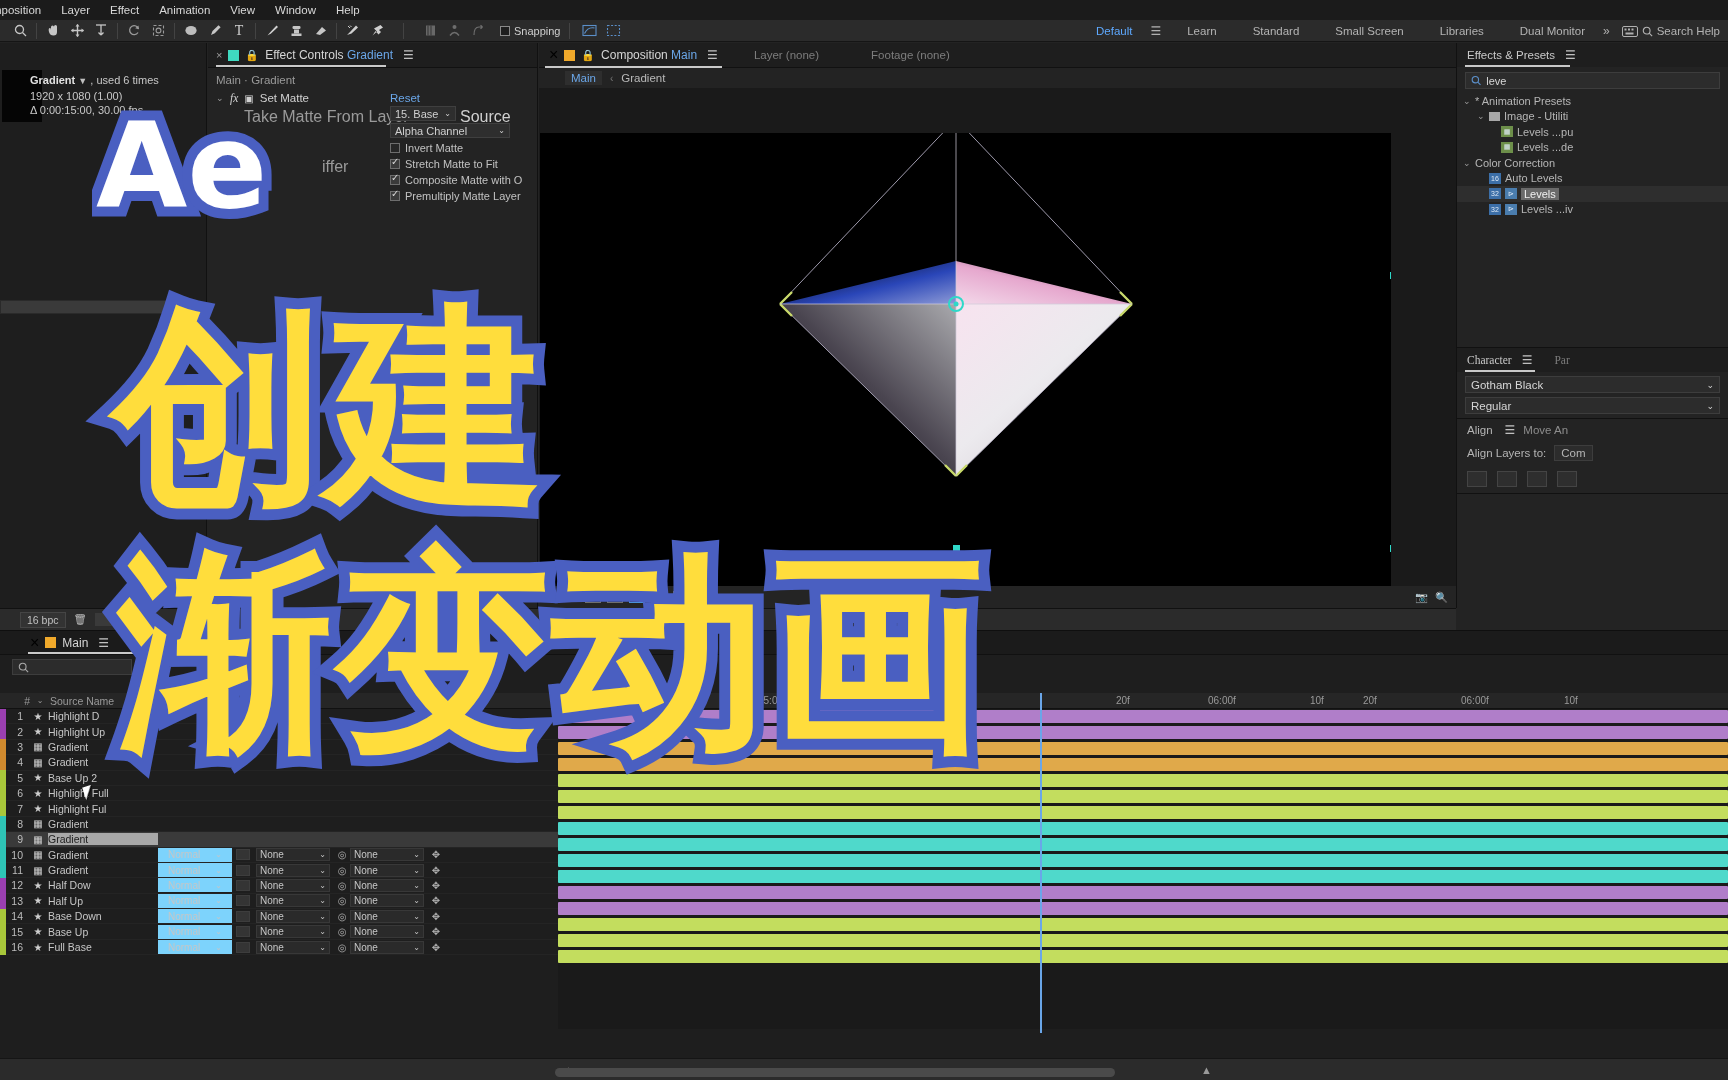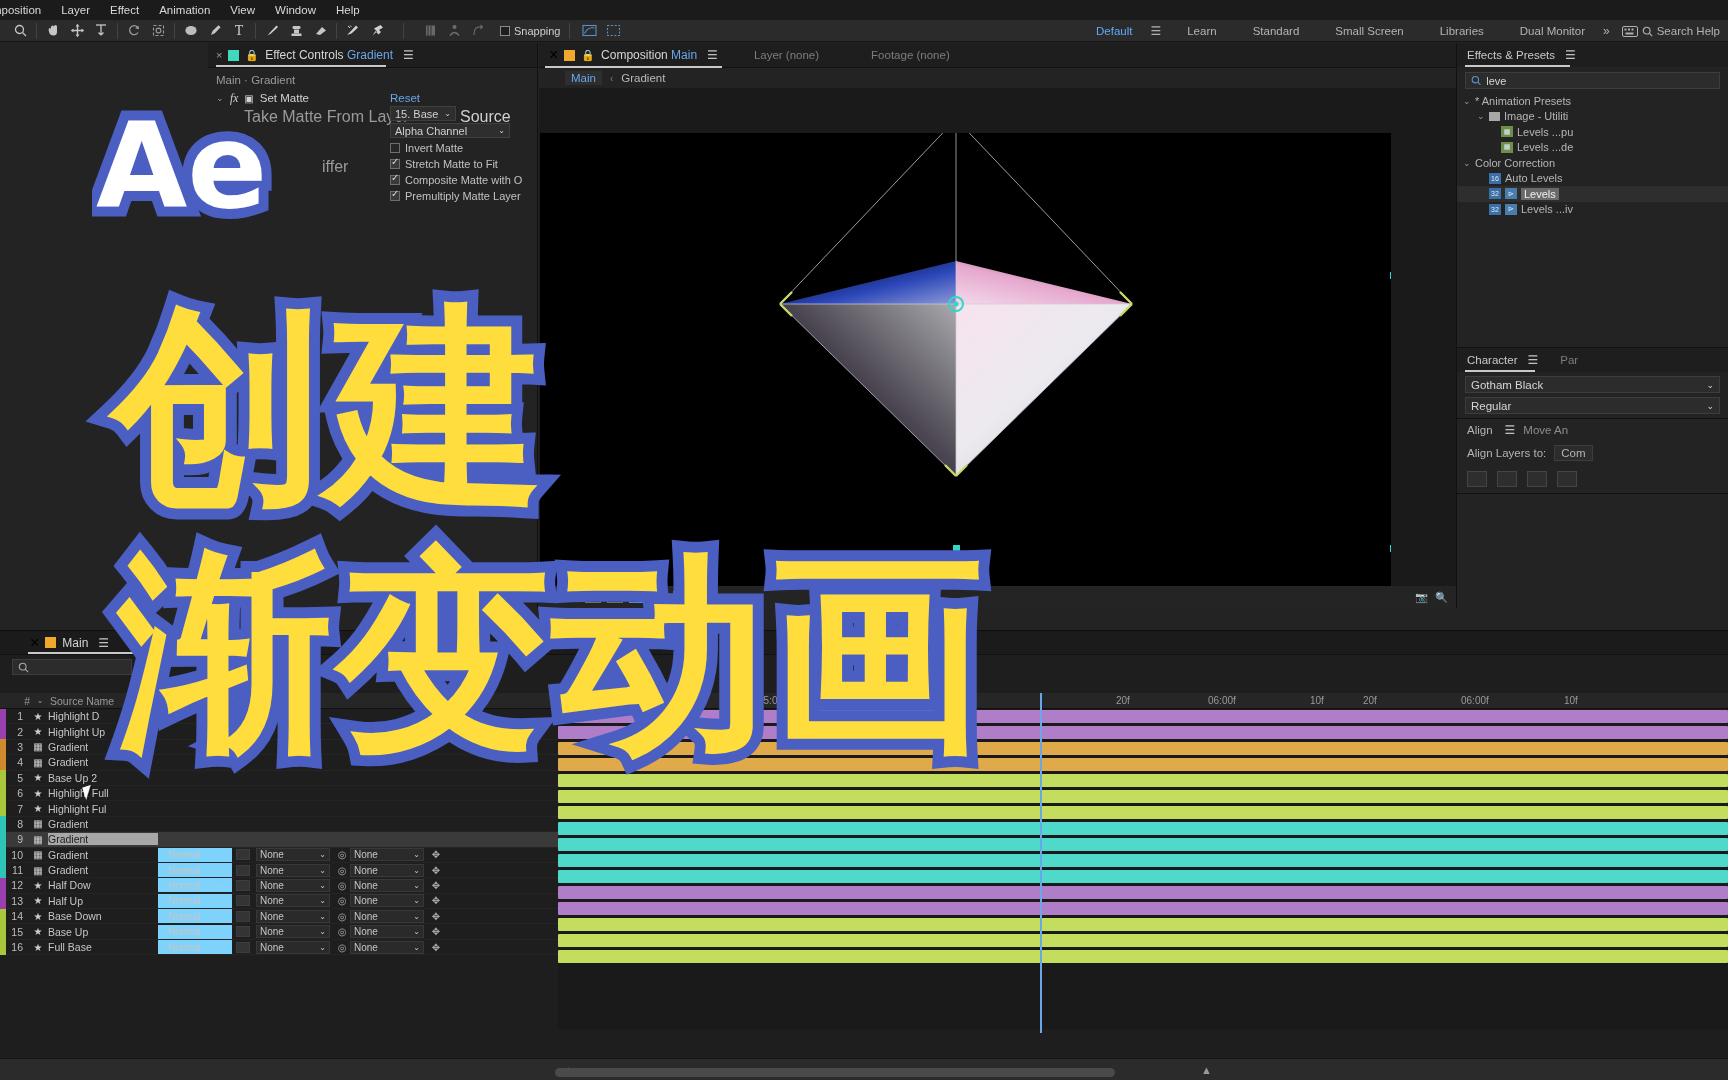--- a/index.html
+++ b/index.html
@@ -400,20 +400,31 @@
     </span>
     <span class="searchbox">
       <svg width="11" height="11" viewBox="0 0 13 13">
           <circle cx="5.5" cy="5.5" r="4" fill="none" stroke="#b4b4b4" stroke-width="1.3"></circle>
           <line x1="8.5" y1="8.5" x2="12" y2="12" stroke="#b4b4b4" stroke-width="1.3"></line>
         </svg>
       <span>Search Help</span>
     </span>
   </div>
 
+  <div class="project">
+    <div class="proj-thumb"></div>
+    <div class="proj-meta">
+      <div class="l1"><b>Gradient</b>
+        <span style="color:#c0c0c0;font-size:9px;">▼</span>
+        <span>, used 6 times</span></div>
+      <div>1920 x 1080 (1.00)</div>
+      <div>Δ 0:00:15:00, 30.00 fps</div>
+    </div>
+    <div class="proj-scroll"></div>
+  </div>
 
   <div class="ecpanel">
     <div class="paneltab">
       <span class="x">×</span>
       <span class="sw-teal"></span>
       <span class="lockico">🔒</span>
       <span class="ptitle"><span>Effect Controls</span>
         <span class="accent">Gradient</span></span>
       <span class="hamb">☰</span>
       <span class="tabunder" style="width:170px"></span>
@@ -600,21 +611,21 @@
         <div class="fxrow" style="padding-left:32px">
           <span class="fxicon">32</span>
           <span class="fxicon2">⊳</span>
           <span class="lbl">Levels ...iv</span>
         </div>
       </div>
       <div style="height:130px"></div>
     </div>
 
     <div class="dsec">
-      <div class="dtab" style="position:relative;">
+      <div class="dtab" style="position:relative;font-family:Liberation Serif, serif;">
         <span class="t">Character</span>
         <span class="hamb">☰</span>
         <span class="t dim" style="margin-left:16px;">Par</span>
         <span class="tabunder" style="width:70px"></span>
       </div>
       <div class="charfont">
         <span>Gotham Black</span>
           <span style="font-size:9px;">⌄</span>
       </div>
       <div class="charfont">
@@ -635,20 +646,26 @@
       </div>
       <div class="alignicons">
         <span class="ai"></span>
         <span class="ai"></span>
         <span class="ai"></span>
         <span class="ai"></span>
       </div>
     </div>
   </div>
 
+  <div class="tlbar">
+    <span style="width:6px"></span>
+    <span class="bpcbtn">16 bpc</span>
+    <span>🗑</span>
+    <span style="width:60px;height:13px;background:#3a3a3a;display:inline-block;"></span>
+  </div>
 
   <div class="timeline">
     <div class="tl-tab">
       <span class="x">×</span>
       <span class="sw-orange"></span>
       <span class="ptitle">Main</span>
       <span class="hamb">☰</span>
       <span class="tabunder" style="left:28px;width:110px;"></span>
     </div>
     <div class="tl-search">

